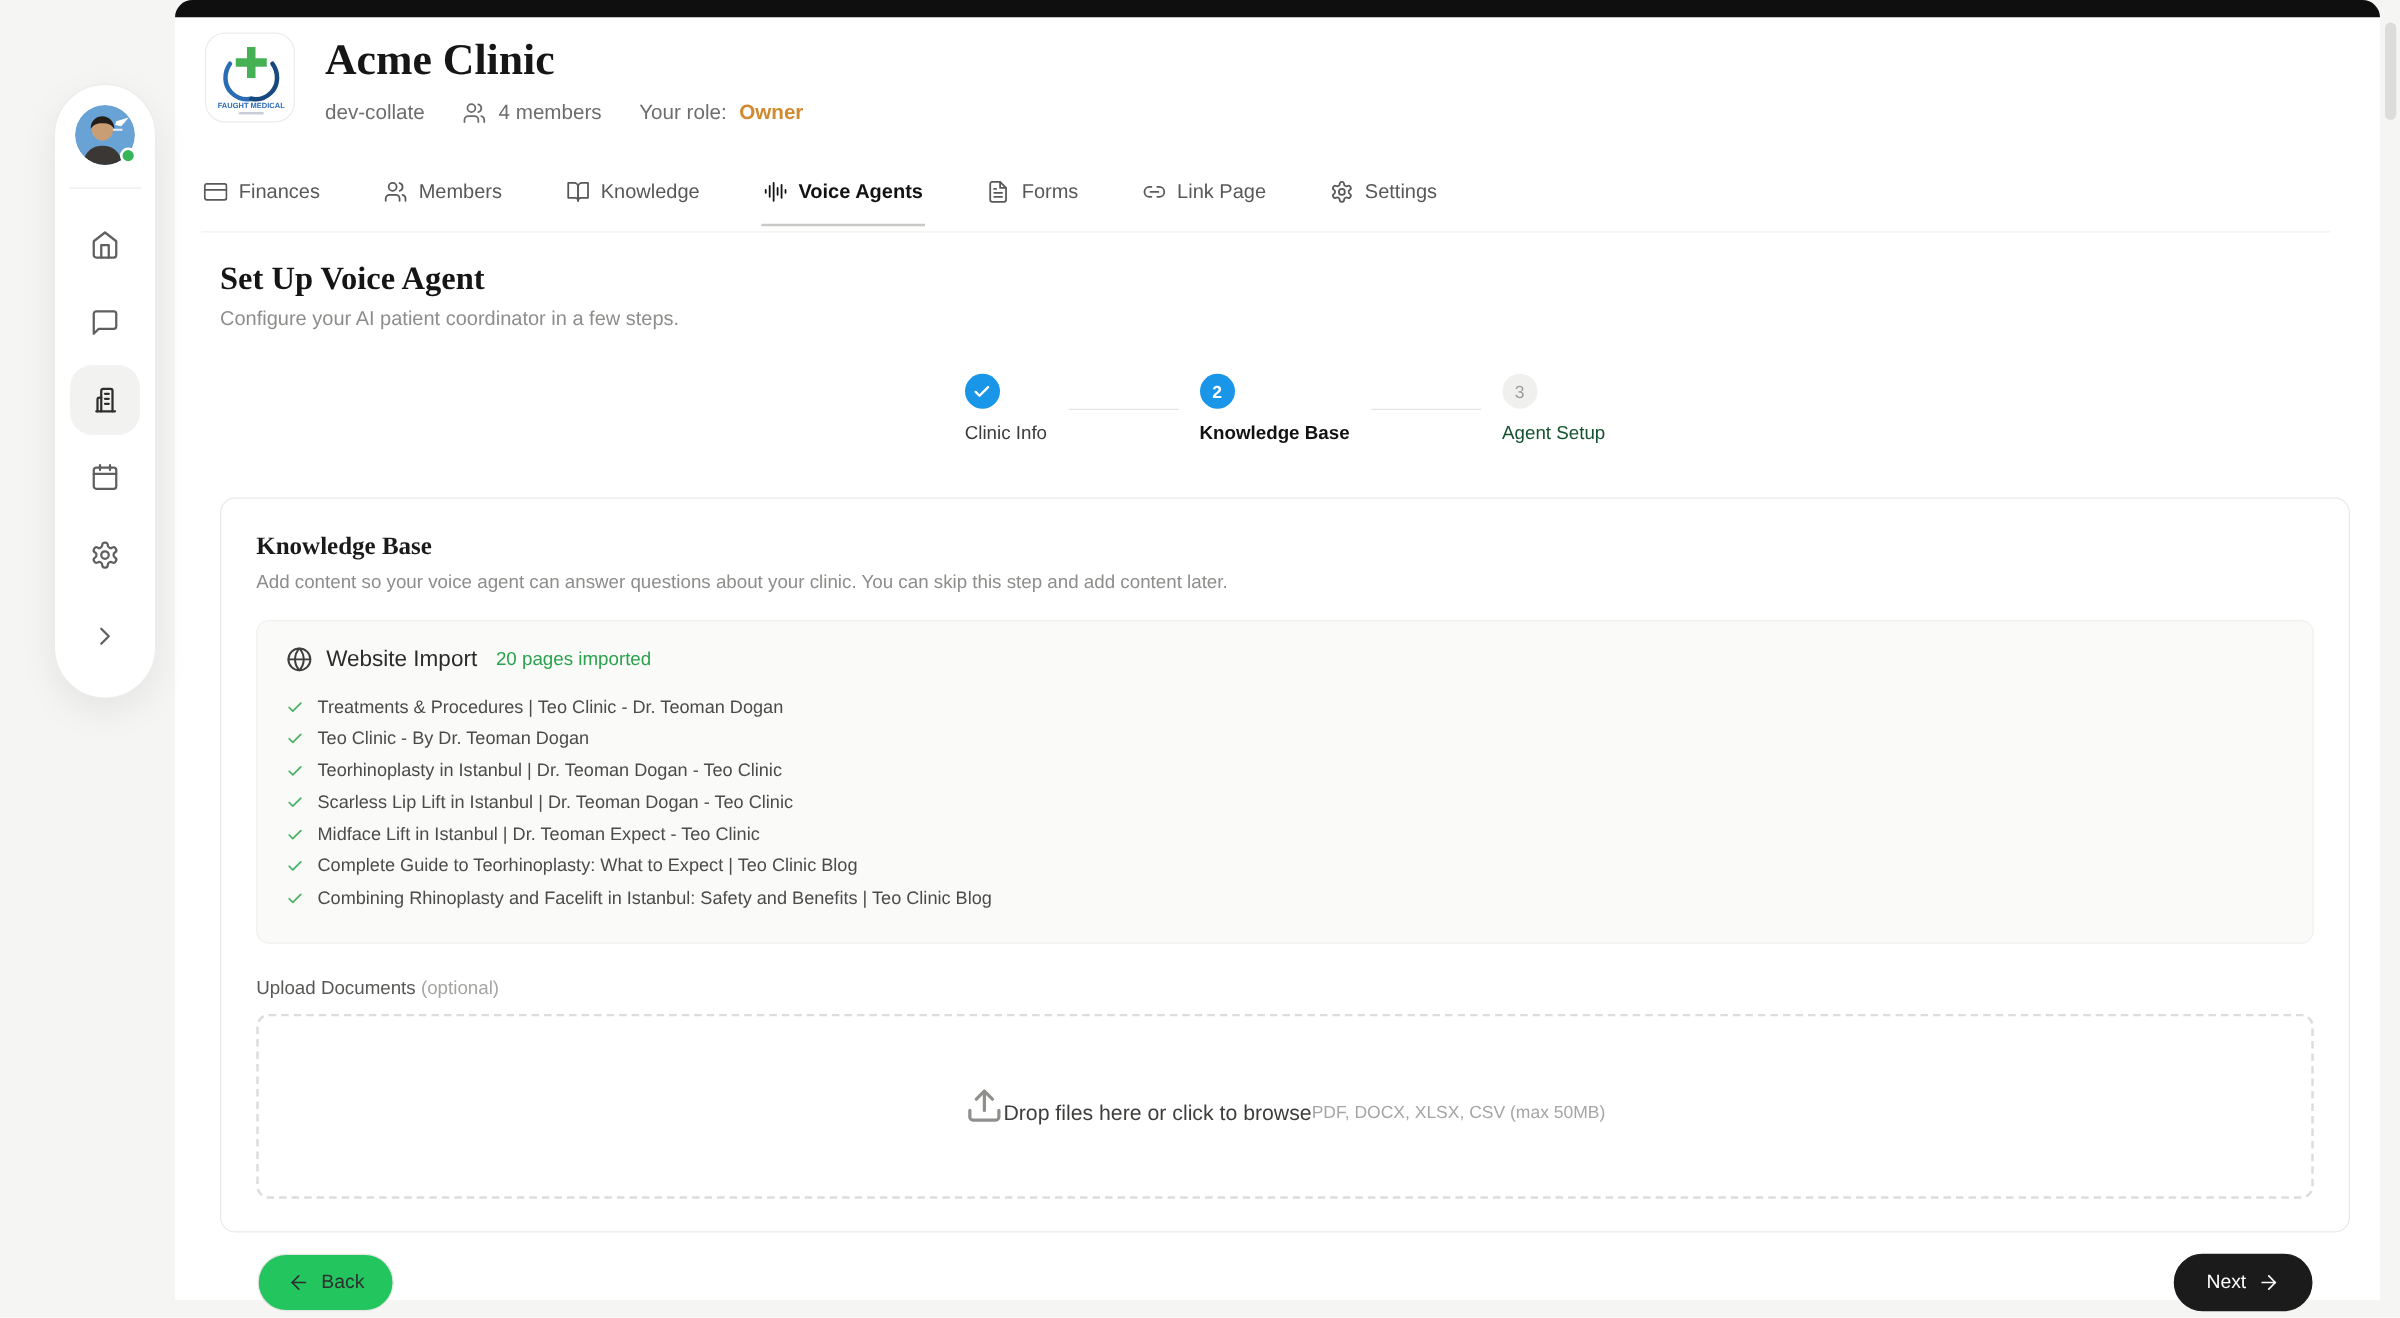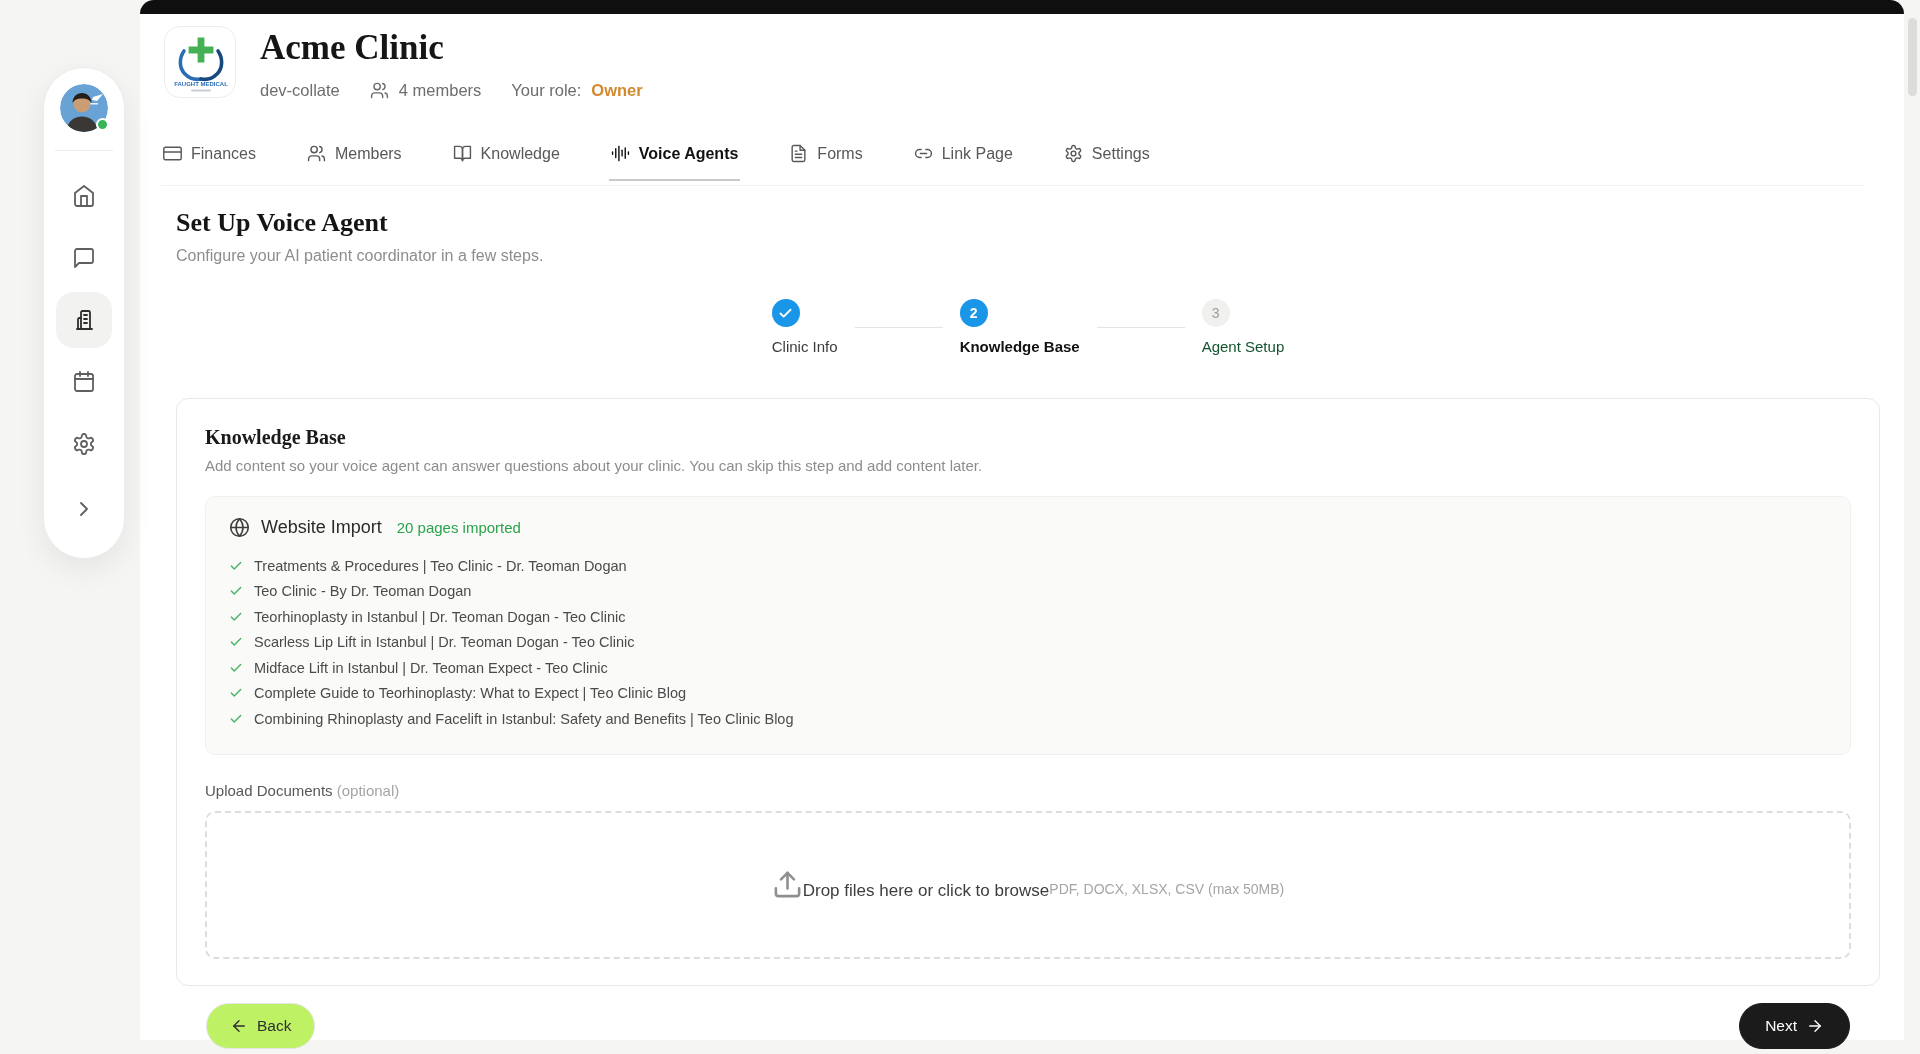--- a/index.html
+++ b/index.html
@@ -82,21 +82,21 @@
     display:flex; flex-direction:row; align-items:center; justify-content:center; cursor:pointer; background:#fff; }
   .dropzone svg { width:31px; height:31px; color:#8f8f8d; stroke-width:2; }
   .dz-title { margin-top:13px; font-size:17px; color:#3e3e3c; }
   .dz-hint { margin-top:8px; font-size:14px; color:#a5a5a3; }
 
   
   .wizard-footer { margin-top:17px; display:flex; justify-content:space-between; align-items:center; padding:0 30px; }
   .btn { display:inline-flex; align-items:center; gap:9px; font-size:15.5px; border-radius:23px; cursor:pointer;
     padding:13px 23px; font-family:"Liberation Sans",sans-serif; }
   .btn svg { width:18px; height:18px; }
-  .btn-back { background:#bef264; border:1px solid #e5e5e3; color:#2e2e2e; }
+  .btn-back { background:#22c55e; border:1px solid #e5e5e3; color:#2e2e2e; }
   .btn-next { background:#1b1b1b; border:1px solid #1b1b1b; color:#fff; padding:13px 25px; }
 </style>
 </head>
 <body>
 
 <div class="topbar"></div>
 <div class="panel">
 
   <div class="header">
     <div class="logo-box">

